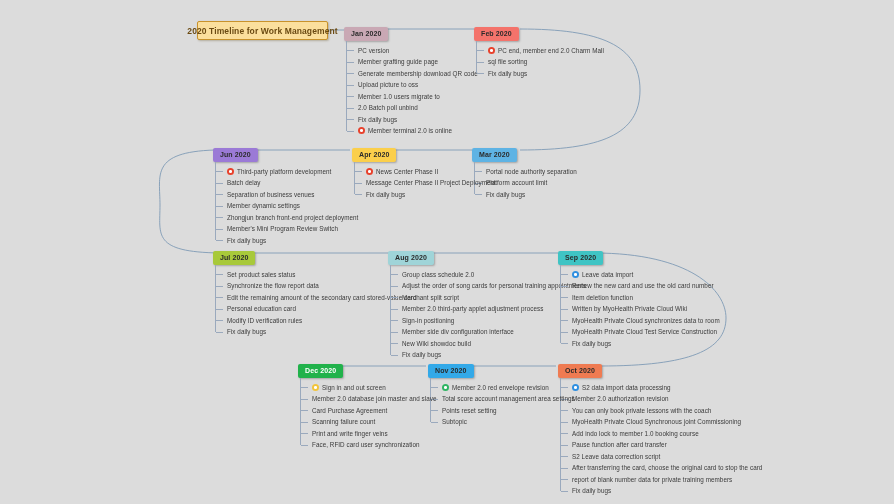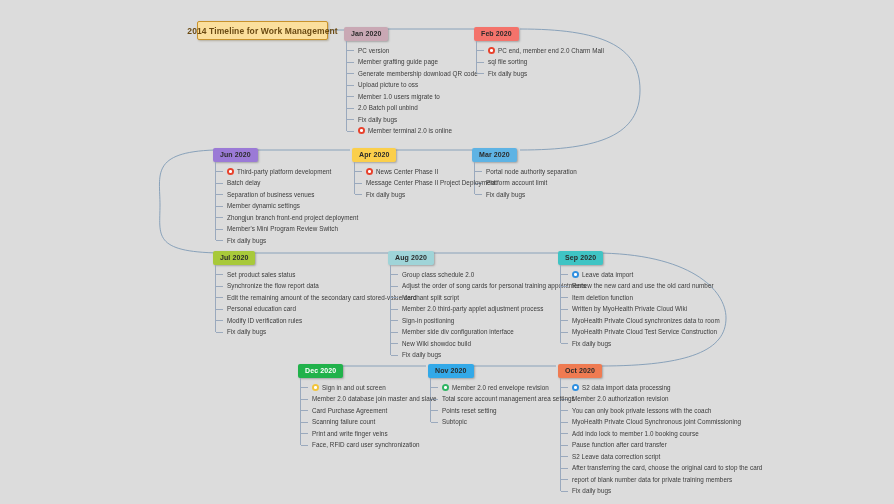--- a/index.html
+++ b/index.html
@@ -161,21 +161,21 @@
 
       <path d="M594,253 C690,253 726,290 726,318 C726,350 690,366 600,366"></path>
 
       <path d="M556,366 L466,366"></path>
 
       <path d="M426,366 L338,366"></path>
     </g>
   </svg>
 
   <div class="root-node" style="background: rgb(251, 223, 157); border-color: rgb(200, 146, 44);">
-    <span class="root-label">2014 Timeline for Work Management</span>
+    <span class="root-label">2020 Timeline for Work Management</span>
   </div>
 
   <div class="branch" style="left:344px; top:22px;">
     <div class="month-badge" style="background: rgb(201, 168, 180);">
       <span class="month-label">Jan 2020</span>
     </div>
     <div class="task-list">
         <div class="task">
           <span class="task-text">PC version</span>
         </div>

